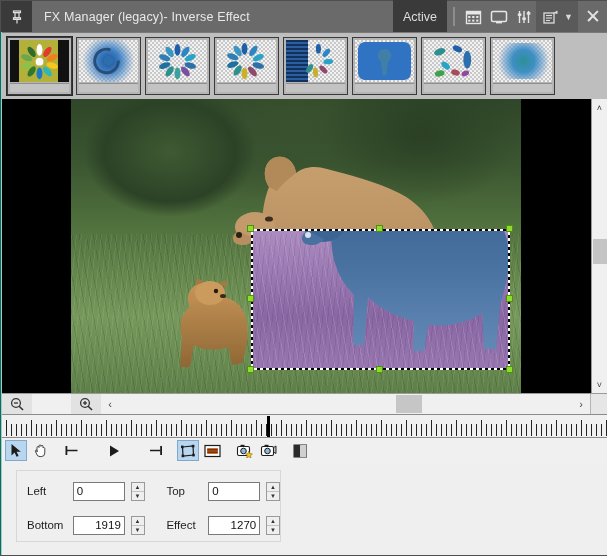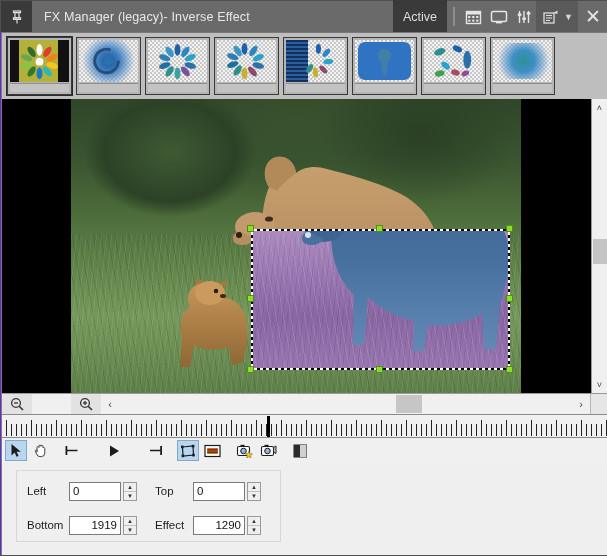--- a/index.html
+++ b/index.html
@@ -5,21 +5,21 @@
   html,body{margin:0;padding:0;}
   body{
     width:607px;height:556px;overflow:hidden;
     font-family:"Liberation Sans", sans-serif;
     background:#6b6b6b;
     -webkit-font-smoothing:antialiased;
   }
   .app{
     position:relative;width:607px;height:556px;
     box-sizing:border-box;
-    background:#8b5cf6;
+    background:#5eead4;
     border:1px solid #4f4f4f;
   }
 
   
   .titlebar{
     position:absolute;left:0;top:0;width:607px;height:31px;
     background:#6a6a6a;
     display:flex;align-items:center;
   }
   .pin-cell{
@@ -218,21 +218,21 @@
 
   
   .props{
     position:absolute;left:1px;top:462px;width:605px;height:92px;
     background:#efefef;box-sizing:border-box;
   }
   .group{
     position:absolute;left:14px;top:7px;width:265px;height:72px;
     border:1px solid #d7d7d7;box-sizing:border-box;background:#efefef;
   }
-  .fieldrow{display:flex;align-items:center;height:28px;}
+  .fieldrow{display:flex;align-items:center;height:28px;justify-content:space-between;}
   .flabel{
     font-size:11.5px;color:#1d1d1d;width:52px;text-align:left;padding-left:10px;
     box-sizing:border-box;
   }
   .numbox{
     width:52px;height:19px;background:#fff;border:1px solid #7a7a7a;
     box-sizing:border-box;font-size:11.5px;color:#111;
     padding:0 3px;line-height:17px;
   }
   .numbox.r{text-align:right;}
@@ -681,21 +681,21 @@
       </div>
 
       <div class="fieldrow" style="margin-top:6px;">
         <div class="flabel">Bottom</div>
         <div class="numbox r">1919</div>
         <div class="spin">
           <div>▲</div>
           <div>▼</div>
         </div>
         <div class="flabel" style="width:56px;padding-left:18px;">Effect</div>
-        <div class="numbox r">1290</div>
+        <div class="numbox r">1270</div>
         <div class="spin">
           <div>▲</div>
           <div>▼</div>
         </div>
       </div>
 
     </div>
   </div>
 
 </div>

